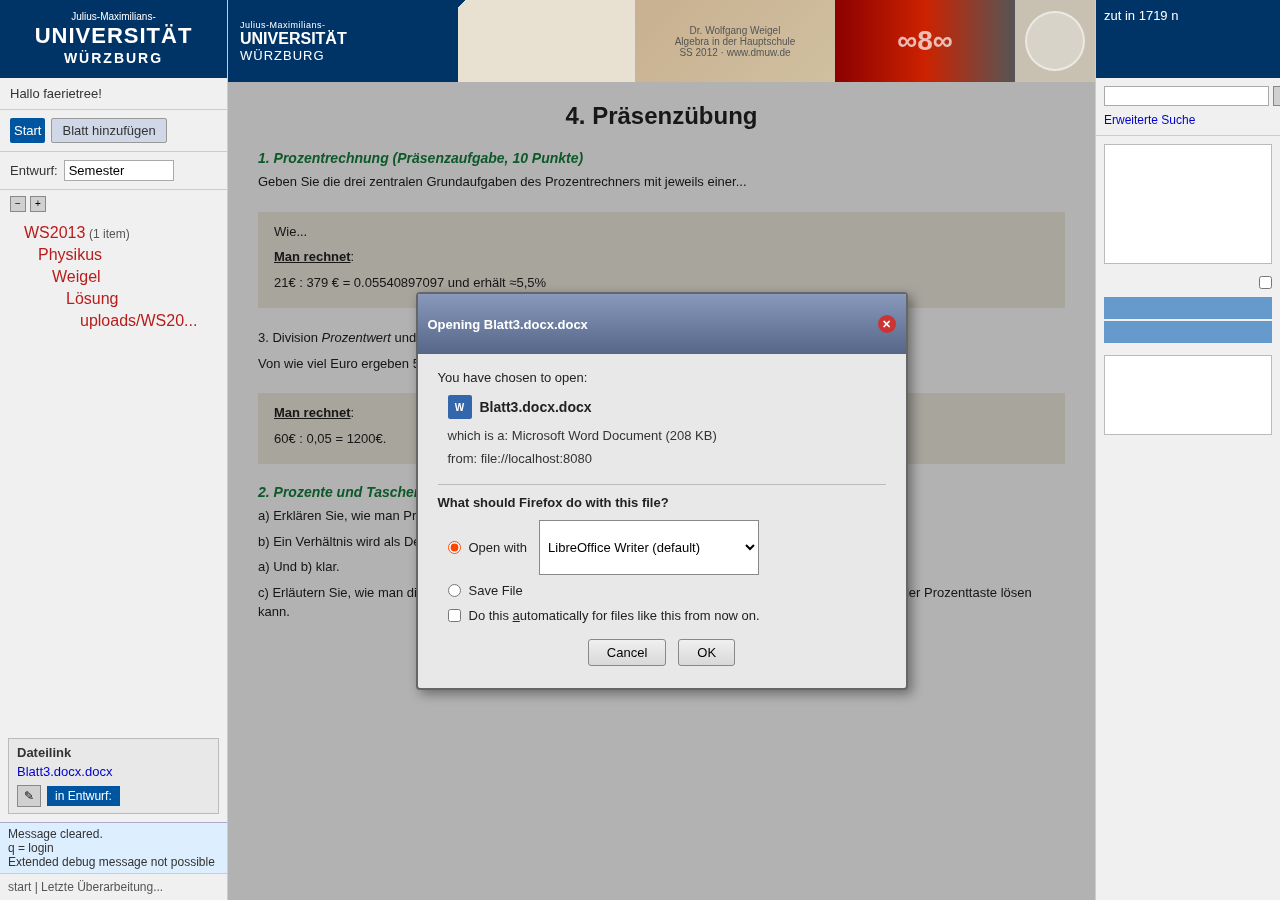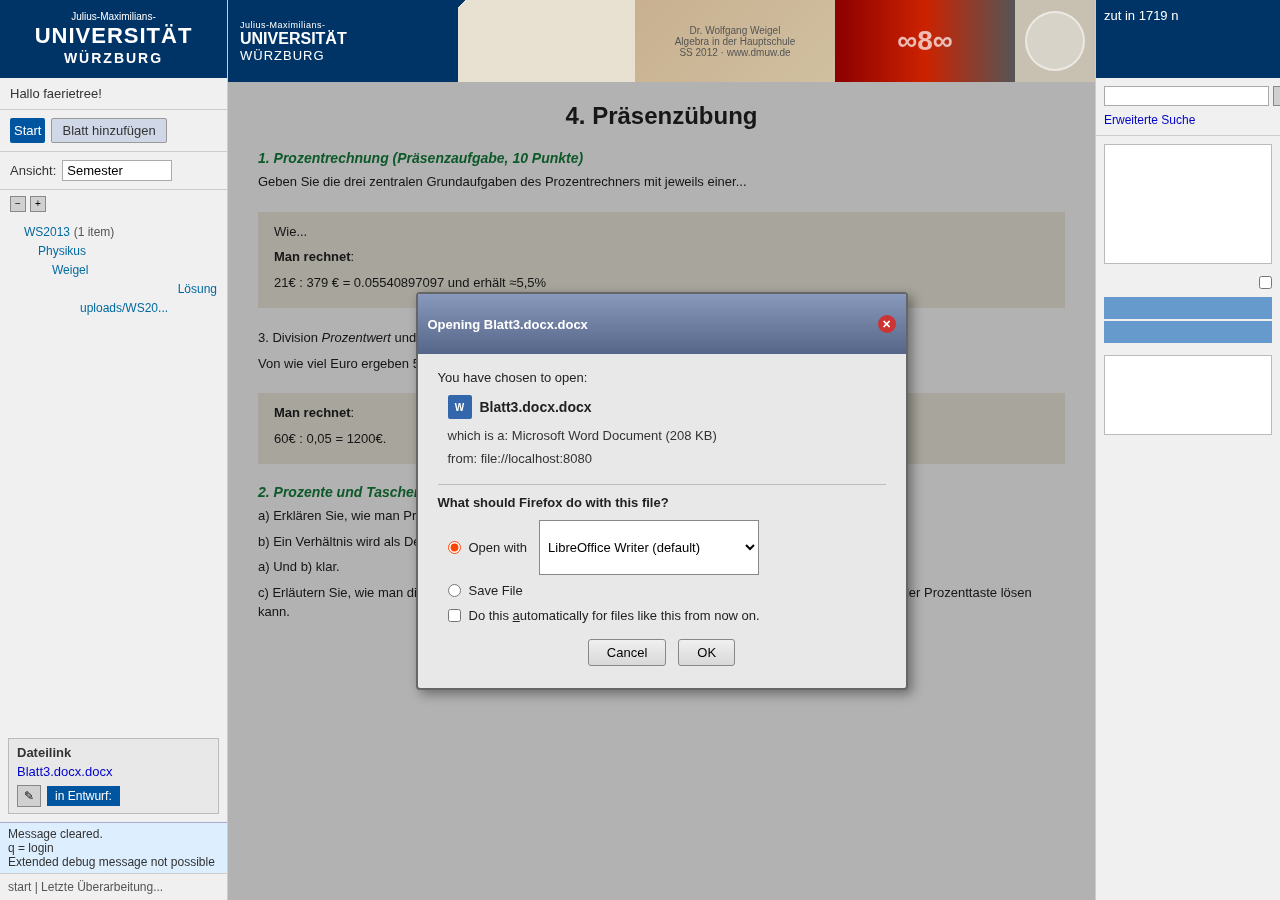--- a/index.html
+++ b/index.html
@@ -130,31 +130,31 @@
       flex: 1;
       overflow-y: auto;
     }
 
     .tree-item {
       padding: 2px 0;
       cursor: pointer;
     }
 
     .tree-item a {
-      color: #0369a1;
+      color: #b91c1c;
       text-decoration: none;
-      font-size: 12px;
+      font-size: 16px;
     }
 
     .tree-item .gray { color: #555; font-size: 12px; }
 
     .tree-indent1 { padding-left: 14px; }
     .tree-indent2 { padding-left: 28px; }
     .tree-indent3 { padding-left: 42px; }
-    .tree-indent4 { padding-left: 56px; text-align: right; }
+    .tree-indent4 { padding-left: 56px; }
 
     .dateilink-box {
       background: #e8e8e8;
       border: 1px solid #bbb;
       margin: 8px;
       padding: 6px 8px;
     }
 
     .dateilink-title {
       font-size: 13px;
@@ -305,21 +305,21 @@
       margin-bottom: 6px;
     }
 
     .content-text {
       font-size: 13px;
       color: #222;
       line-height: 1.5;
       margin-bottom: 6px;
     }
 
-    .content-text strong { font-weight: bold; }
+    .content-text strong { font-weight: bold; text-decoration: underline; }
     .content-text em { font-style: italic; }
 
     .highlighted-box {
       background: #f0ede0;
       padding: 10px 16px;
       margin: 20px 0;
     }
 
     
     .right-sidebar {
@@ -594,21 +594,21 @@
           <div class="sub">WÜRZBURG</div>
         </div>
       </div>
     </div>
     <div class="sidebar-greeting">Hallo faerietree!</div>
     <div class="sidebar-buttons">
       <button class="btn-start">Start</button>
       <button class="btn-blatt">Blatt hinzufügen</button>
     </div>
     <div class="sidebar-ansicht">
-      <label>Ansicht:</label>
+      <label>Entwurf:</label>
       <input class="ansicht-select" type="text" value="Semester" style="">
     </div>
     <div class="sidebar-tree-controls">
       <button class="tree-btn">−</button>
       <button class="tree-btn">+</button>
     </div>
     <div class="sidebar-tree">
       <div class="tree-item tree-indent1">
         <a>WS2013</a> <span class="gray">(1 item)</span>
       </div>

